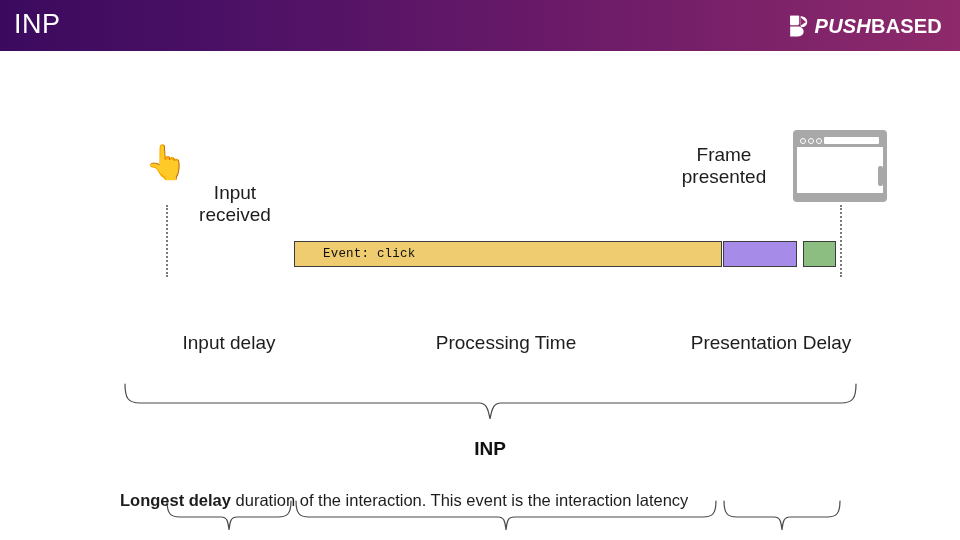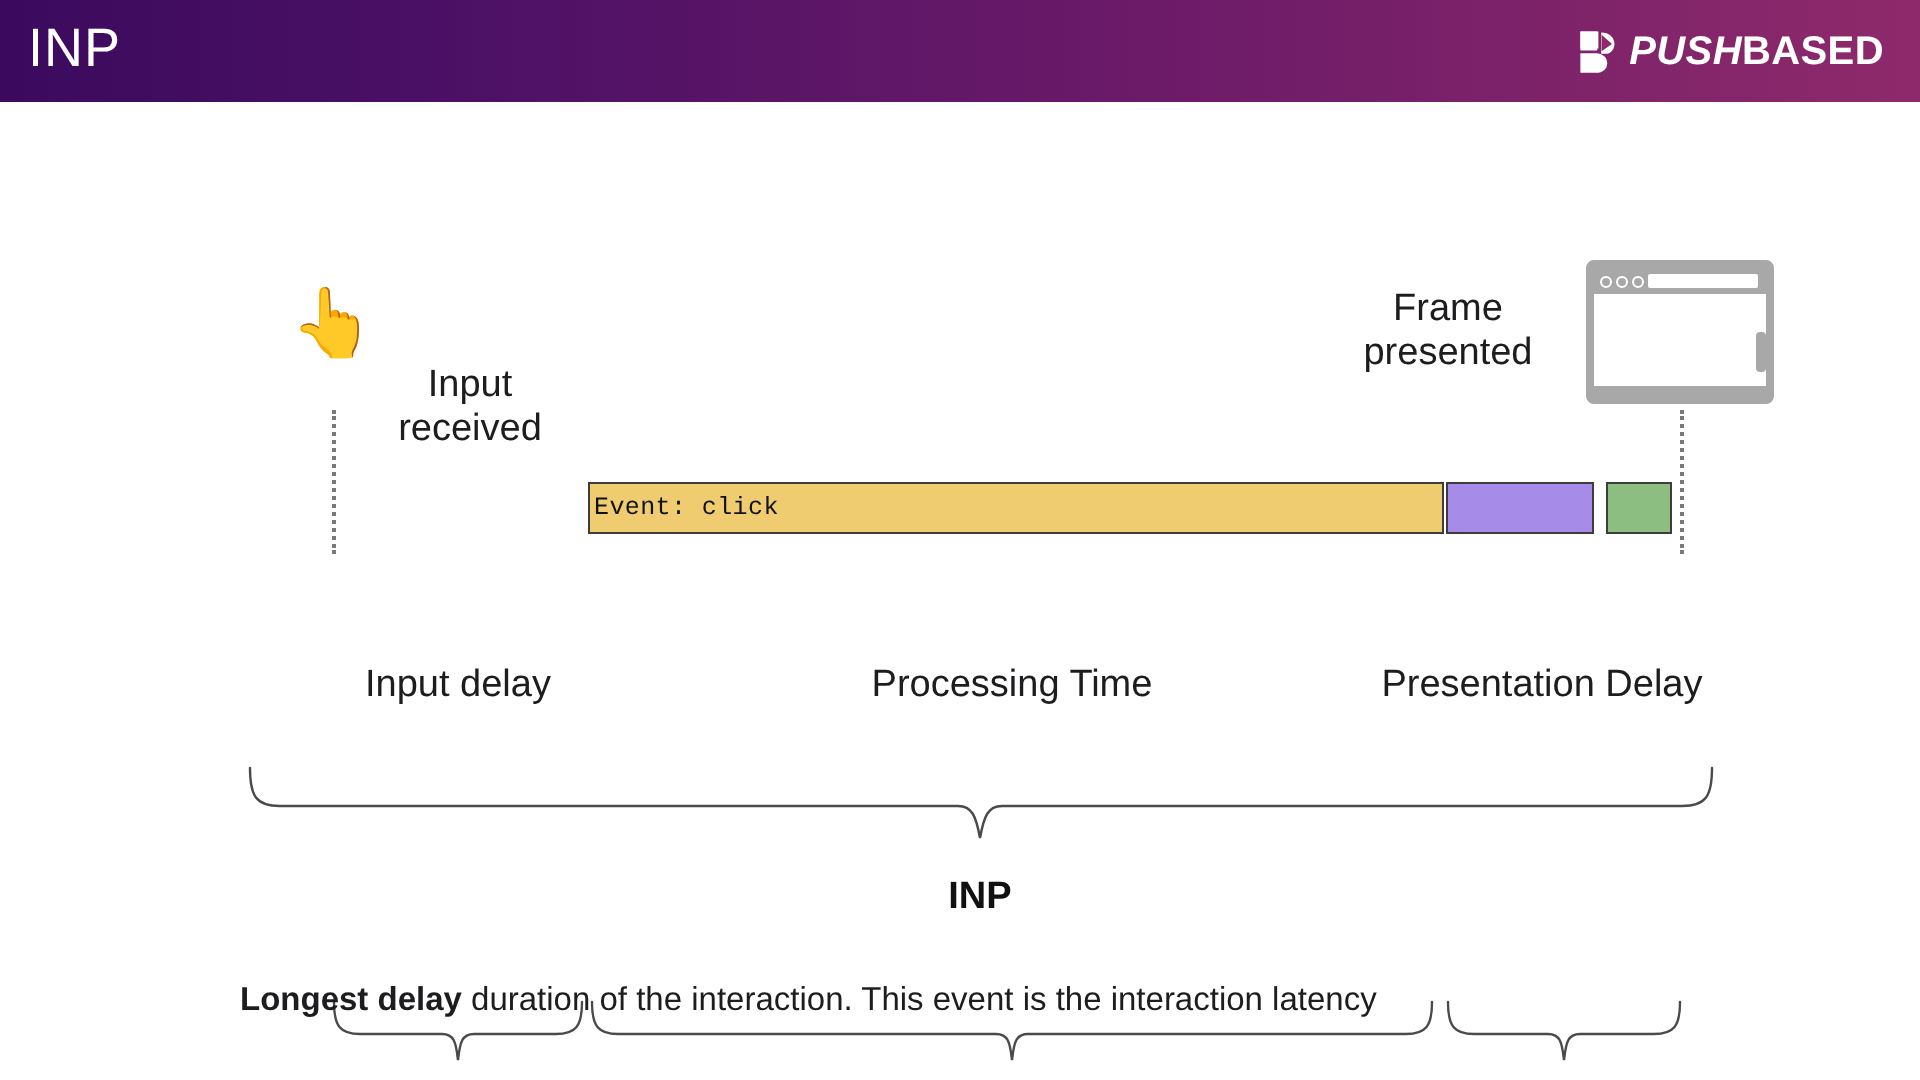--- a/index.html
+++ b/index.html
@@ -149,21 +149,21 @@
     box-sizing: border-box;
     border: 1.5px solid #3d3d3d;
     height: 26px;
     display: flex;
     align-items: center;
   }
   .bar-label {
     font-family: "Liberation Mono", monospace;
     font-size: 12.5px;
     color: #111111;
-    padding-left: 2px;
+    padding-left: 28px;
     letter-spacing: 0.2px;
   }
 
   
   .brace-label {
     font-size: 19px;
     color: #1d1d1f;
     text-align: center;
     white-space: nowrap;
   }

